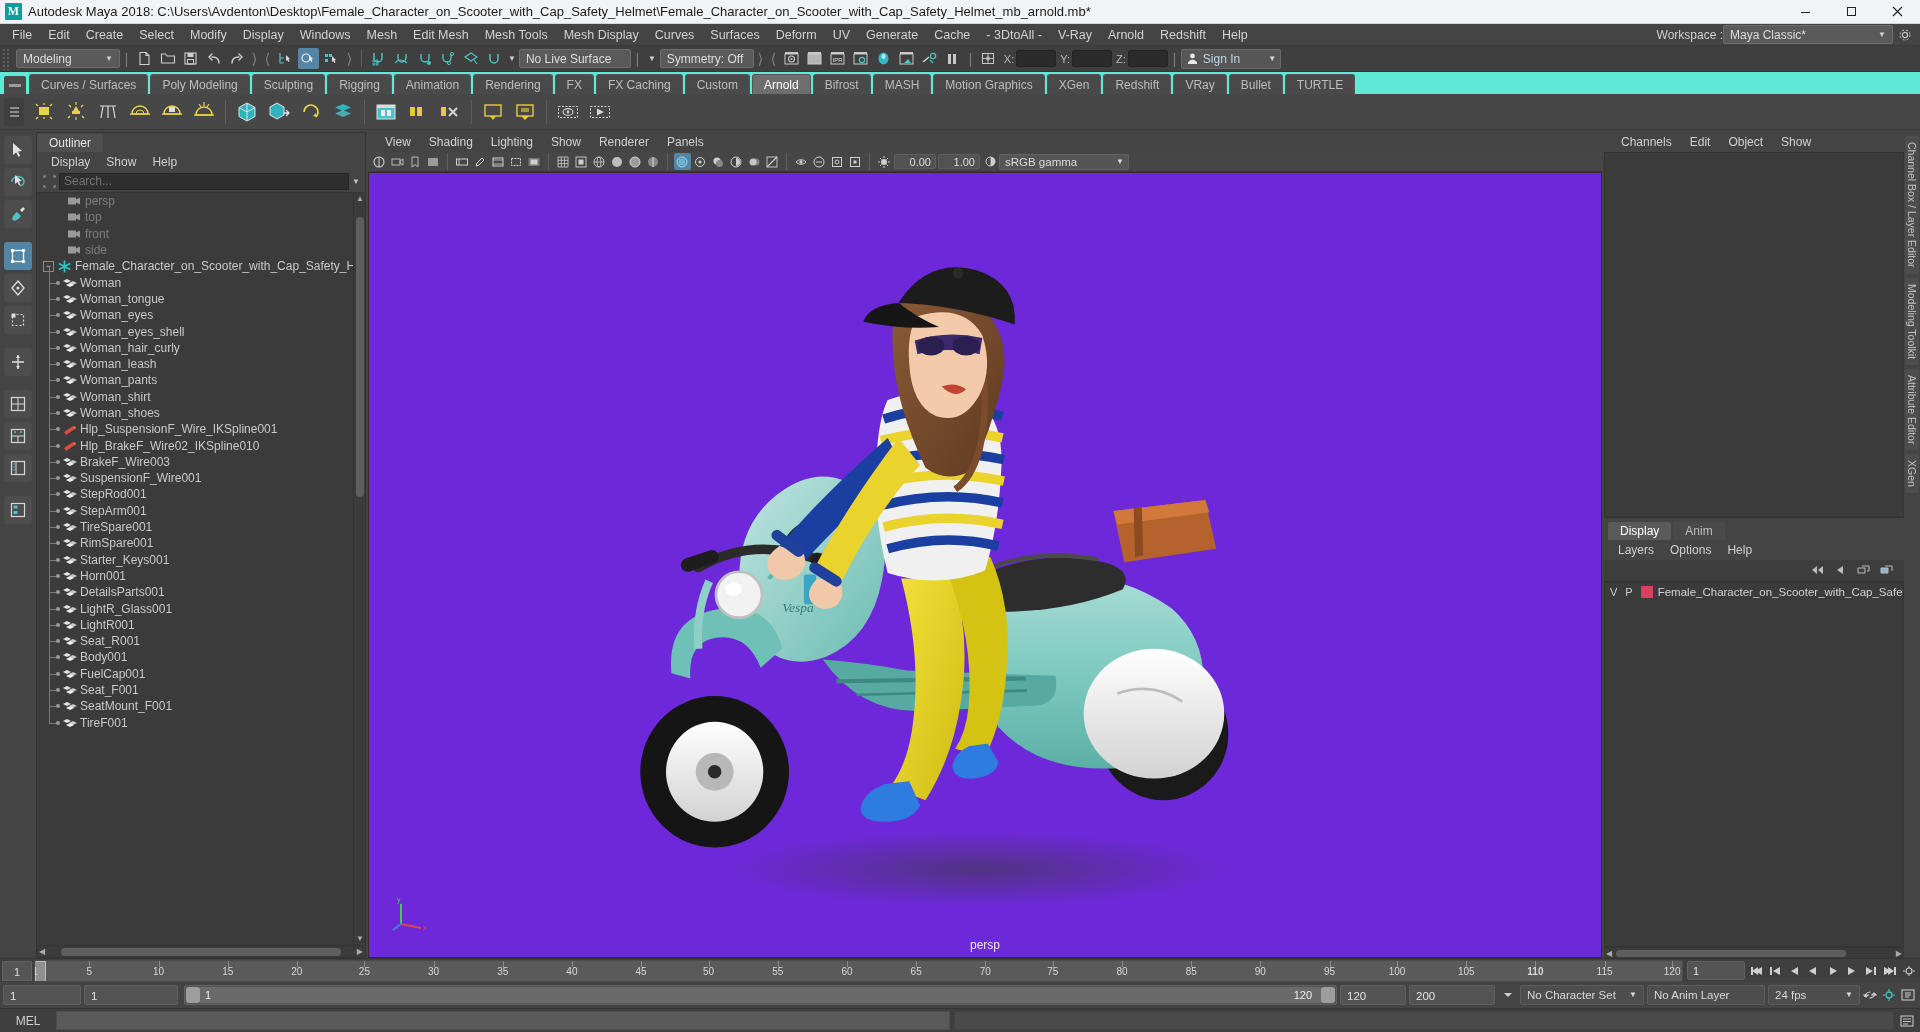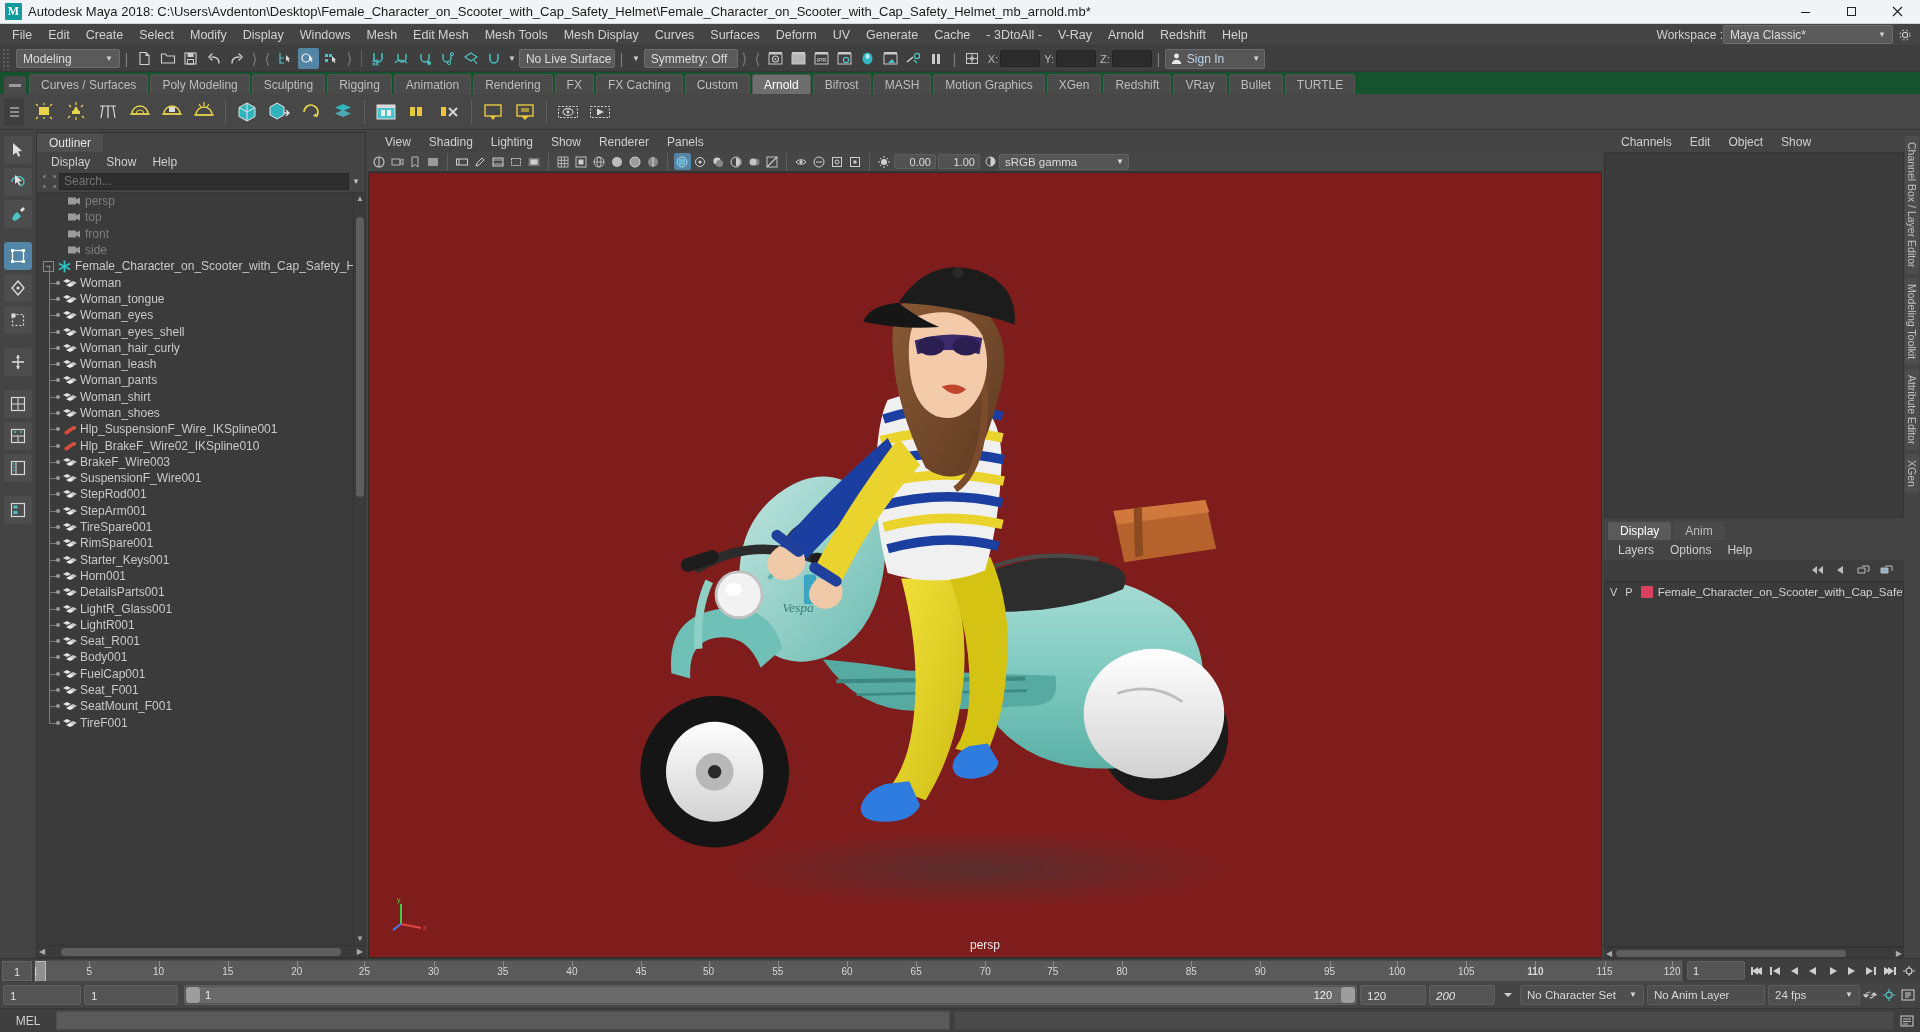--- a/index.html
+++ b/index.html
@@ -76,21 +76,21 @@
   }
   .axlbl{font-size:11px;color:#b9b9b9;margin:0 2px 0 4px;}
   .signin{
     height:20px;background:#565656;border:1px solid #6a6a6a;display:flex;
     align-items:center;padding:0 4px;border-radius:2px;color:#bcd3e6;font-size:12px;
   }
   .wkspc{margin-left:auto;display:flex;align-items:center;padding-right:4px;}
 
   
   .shelftabs{
-    height:22px;background:#14532d;display:flex;align-items:flex-end;
+    height:22px;background:#5eead4;display:flex;align-items:flex-end;
     flex:0 0 22px;padding-left:4px;
   }
   .tabhandle{
     width:22px;height:18px;display:flex;align-items:center;justify-content:center;
     background:#4a4a4a;margin-right:3px;border-radius:2px 2px 0 0;
   }
   .tabhandle i{display:block;width:12px;height:3px;background:#9b9b9b;}
   .stab{
     height:20px;line-height:20px;padding:0 11px;font-size:12px;color:#bdbdbd;
     background:#4a4a4a;margin-right:2px;border-radius:3px 3px 0 0;
@@ -201,21 +201,21 @@
   .numfld{
     height:15px;width:42px;background:#525252;border:1px solid #5e5e5e;color:#dcdcdc;
     font-size:11px;text-align:right;padding-right:4px;line-height:15px;margin:0 1px;border-radius:2px;
   }
   .gammasel{
     height:16px;width:130px;background:#555;border:1px solid #636363;color:#dcdcdc;
     font-size:11.5px;padding-left:5px;line-height:16px;display:flex;align-items:center;border-radius:2px;
   }
   .gammasel .arw{margin-left:auto;padding-right:4px;font-size:8px;}
   .viewport{
-    flex:1;background:#7f1d1d;position:relative;overflow:hidden;
+    flex:1;background:#6d28d9;position:relative;overflow:hidden;
     border:1px solid #2e2e2e;
   }
   .vplabel{
     position:absolute;bottom:5px;left:50%;transform:translateX(-50%);
     color:#e8e8e8;font-size:12px;
   }
   .axisgiz{position:absolute;left:22px;bottom:25px;width:40px;height:40px;}
 
   
   .rightcol{width:300px;flex:0 0 300px;display:flex;flex-direction:column;margin:2px 0 0 2px;}
@@ -471,21 +471,21 @@
           <path d="M8 2l6 4-6 4-6-4z" fill="none" stroke="#4fc3c3" stroke-width="1.2"></path>
           <path d="M11 9l3 4" stroke="#4fc3c3" stroke-width="1.2"></path>
         </svg>
     </div>
     <div class="ibtn">
       <svg width="16" height="15" viewBox="0 0 16 15">
           <path d="M4 3v5a4 4 0 008 0V3" fill="none" stroke="#4fc3c3" stroke-width="1.5"></path>
         </svg>
     </div>
     <span style="font-size:8px;color:#cfcfcf;margin:0 3px;">▼</span>
-    <div class="combo" style="width:96px;">
+    <div class="combo" style="width:112px;">
       <span class="cap">No Live Surface</span>
     </div>
     <div class="sepbrk">|</div>
     <span style="font-size:8px;color:#cfcfcf;margin:0 4px;">▼</span>
     <div class="combo" style="width:94px;">
       <span class="cap">Symmetry: Off</span>
     </div>
     <div class="sepbrk">⟩</div>
     <div class="sepbrk">⟨</div>
 
@@ -1774,21 +1774,21 @@
     <div class="rfld" style="width:78px;">1</div>
     <div class="rfld" style="width:94px;">1</div>
     <div class="rangetrack">
       <div class="rbar"></div>
       <div class="rthumb" style="left:1px;"></div>
       <div class="rthumb" style="right:1px;"></div>
       <span class="rtxt" style="left:20px;">1</span>
       <span class="rtxt" style="right:24px;">120</span>
     </div>
     <div class="rfld" style="width:66px;">120</div>
-    <div class="rfld" style="width:66px;font-style:italic;">200</div>
+    <div class="rfld" style="width:86px;">200</div>
     <div class="tsb">
       <svg width="12" height="12" viewBox="0 0 12 12">
           <path d="M2 4l4 4 4-4z" fill="#cfcfcf"></path>
         </svg>
     </div>
     <div class="charset" style="width:124px;">
       <span>No Character Set</span>
       <span class="arw" style="margin-left:auto;">▼</span>
     </div>
     <div class="charset" style="width:118px;">

